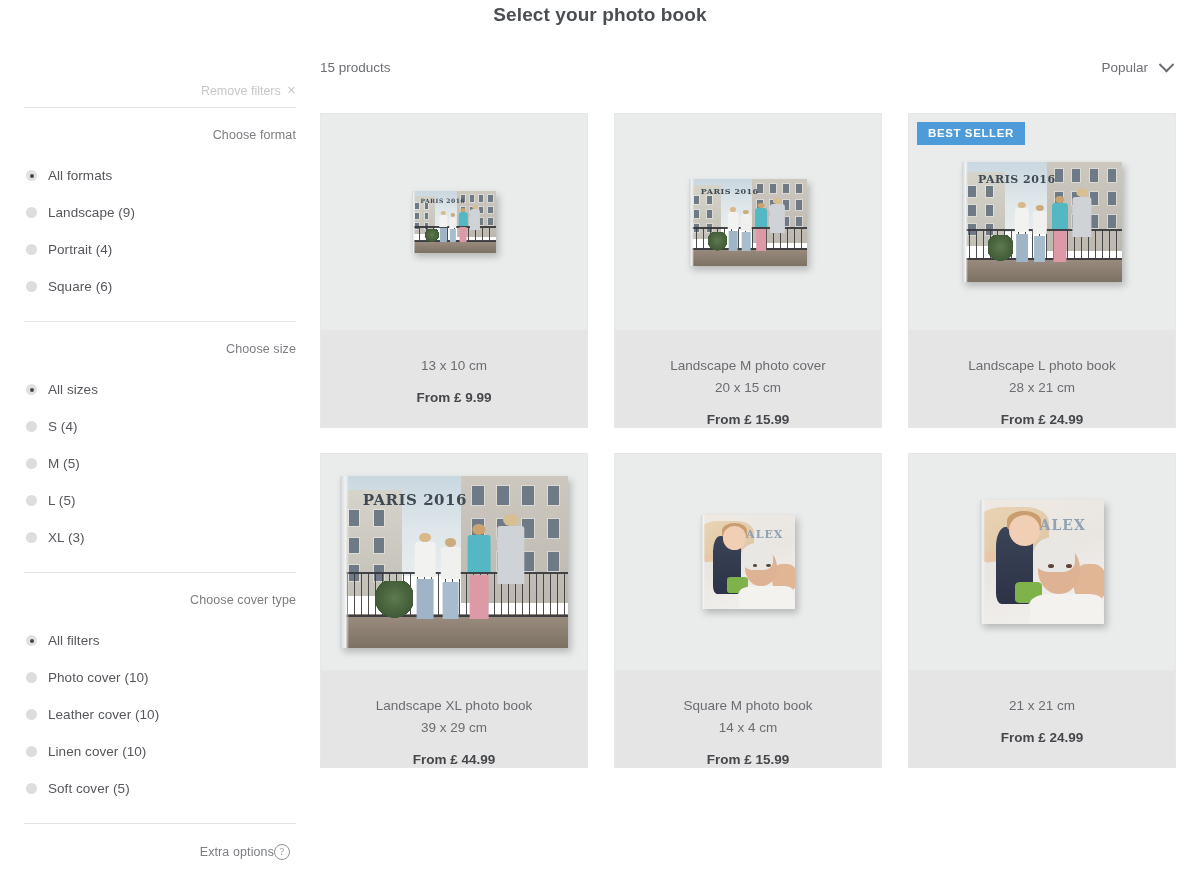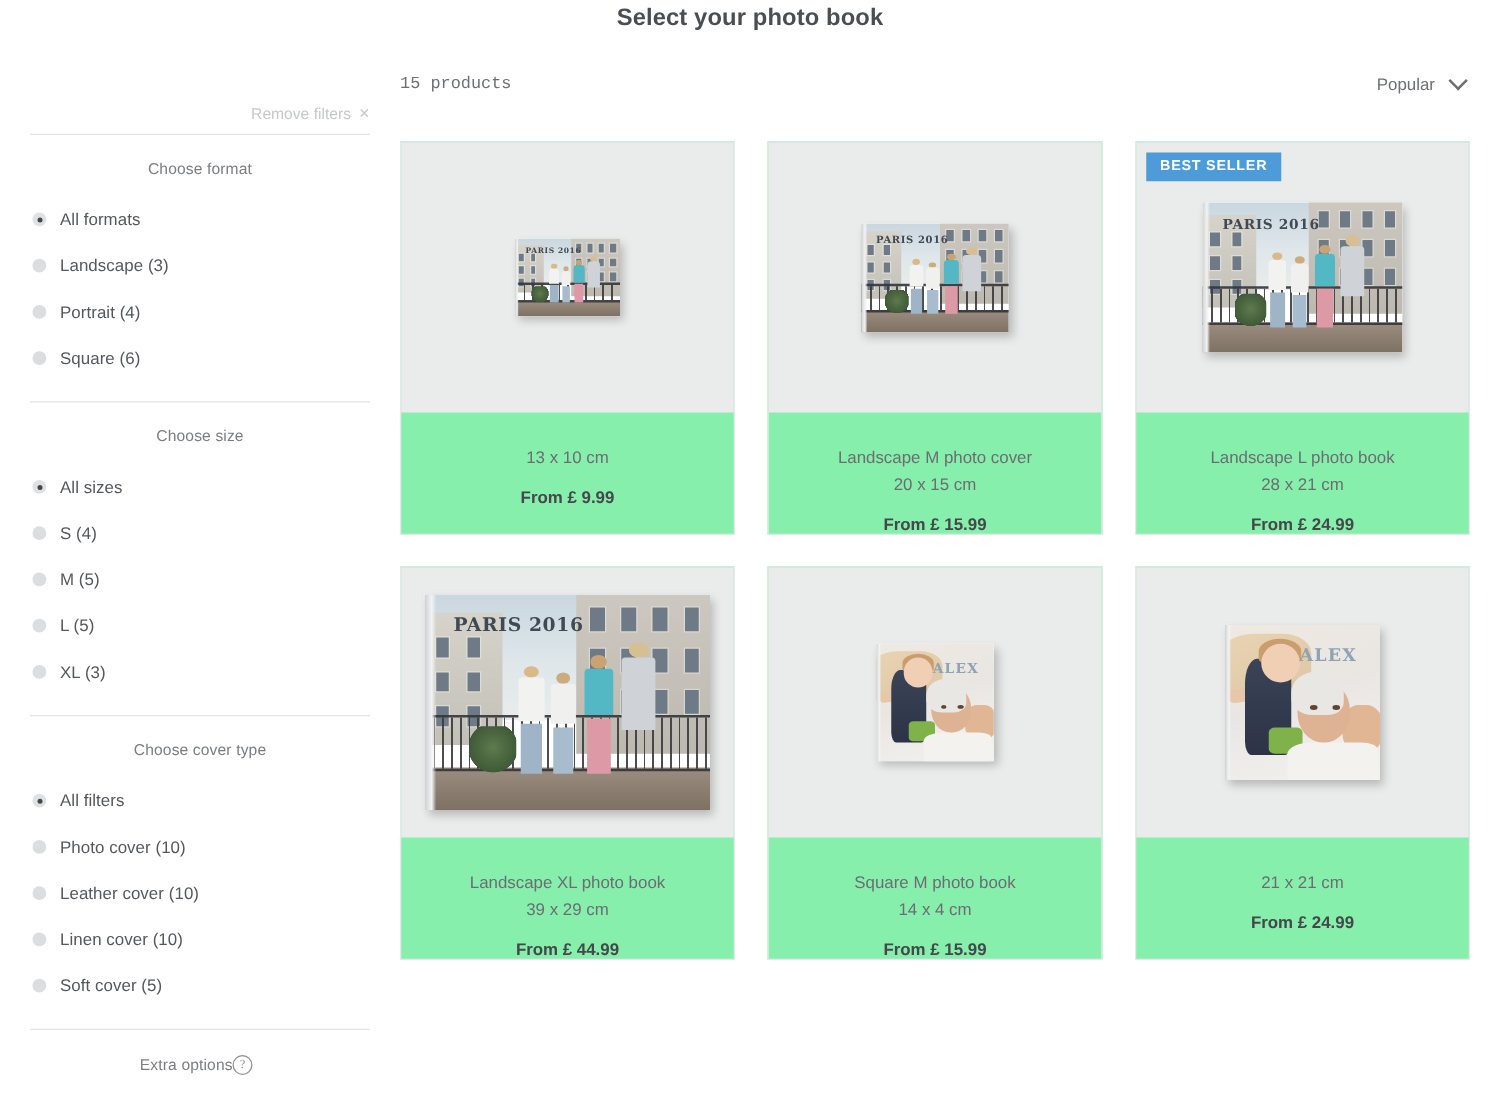--- a/index.html
+++ b/index.html
@@ -49,21 +49,21 @@
   }
   .divider {
     height: 1px;
     background: #e3e4e5;
     width: 272px;
   }
   .filter-group { padding-top: 20px; padding-bottom: 16px; }
   .group-head {
     display: flex;
     align-items: center;
-    justify-content: center;
+    justify-content: flex-end;
     font-size: 12.5px;
     color: #7b7d81;
     margin-bottom: 15px;
   }
   .group-title {
     font-size: 12.5px;
     color: #7b7d81;
     letter-spacing: .1px;
   }
   .help-icon {
@@ -110,21 +110,21 @@
 
   
   .main { position: absolute; left: 320px; top: 0; width: 880px; }
   .toolbar {
     position: absolute;
     top: 60px; left: 0; width: 860px;
     display: flex;
     align-items: center;
     justify-content: space-between;
   }
-  .product-count { font-size: 13.5px; color: #6d6f74; font-family: Liberation Mono, monospace; }
+  .product-count { font-size: 13.5px; color: #6d6f74; }
   .sort {
     display: flex; align-items: center; gap: 13px;
     font-size: 13.5px; color: #6d6f74; cursor: pointer;
     padding-right: 8px;
   }
   .chev {
     width: 11px; height: 11px;
     border-right: 2px solid #6d6f74;
     border-bottom: 2px solid #6d6f74;
     transform: rotate(45deg) translate(-2px,-2px);
@@ -133,21 +133,21 @@
   .grid {
     position: absolute;
     top: 113px; left: 0;
     width: 860px;
     display: grid;
     grid-template-columns: repeat(3, 268px);
     gap: 25px 26px;
   }
   .card {
     border: 1px solid #e6e7e8;
-    background: #86efac;
+    background: #e5e5e5;
     width: 268px;
     cursor: pointer;
     display: flex;
     flex-direction: column;
   }
   .card-media {
     position: relative;
     height: 216px;
     background: #eaebeb;
     display: flex;
@@ -287,21 +287,21 @@
         <div class="filter-group">
           <div class="group-head">
             <div class="group-title">Choose format</div>
           </div>
           <div class="opt">
             <span class="radio checked"></span>
             <span class="opt-label">All formats</span>
           </div>
           <div class="opt">
             <span class="radio"></span>
-            <span class="opt-label">Landscape (3)</span>
+            <span class="opt-label">Landscape (9)</span>
           </div>
           <div class="opt">
             <span class="radio"></span>
             <span class="opt-label">Portrait (4)</span>
           </div>
           <div class="opt">
             <span class="radio"></span>
             <span class="opt-label">Square (6)</span>
           </div>
         </div>

